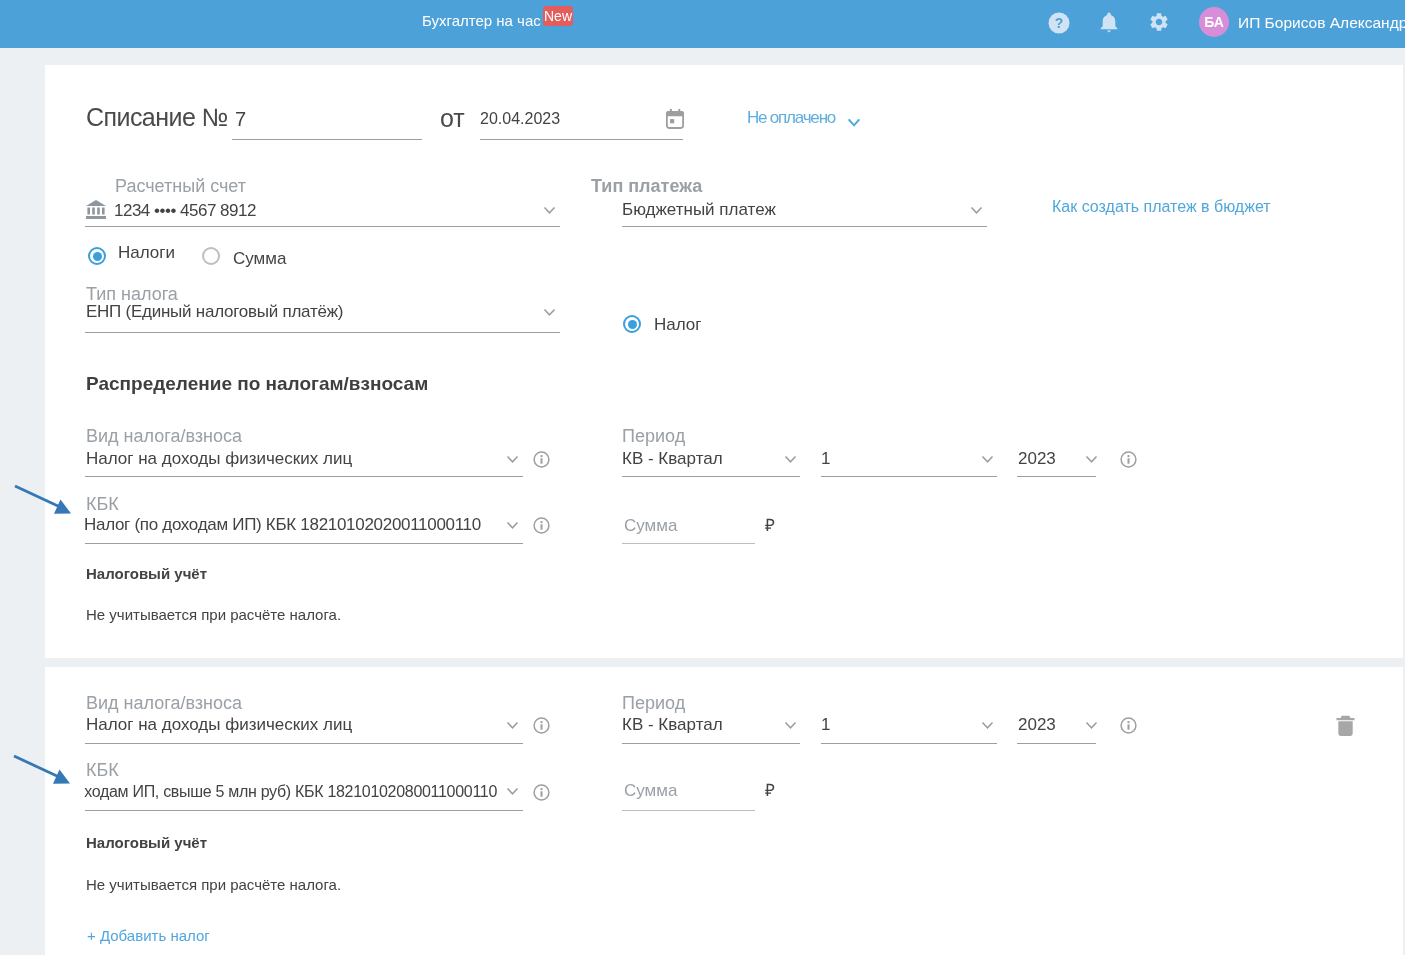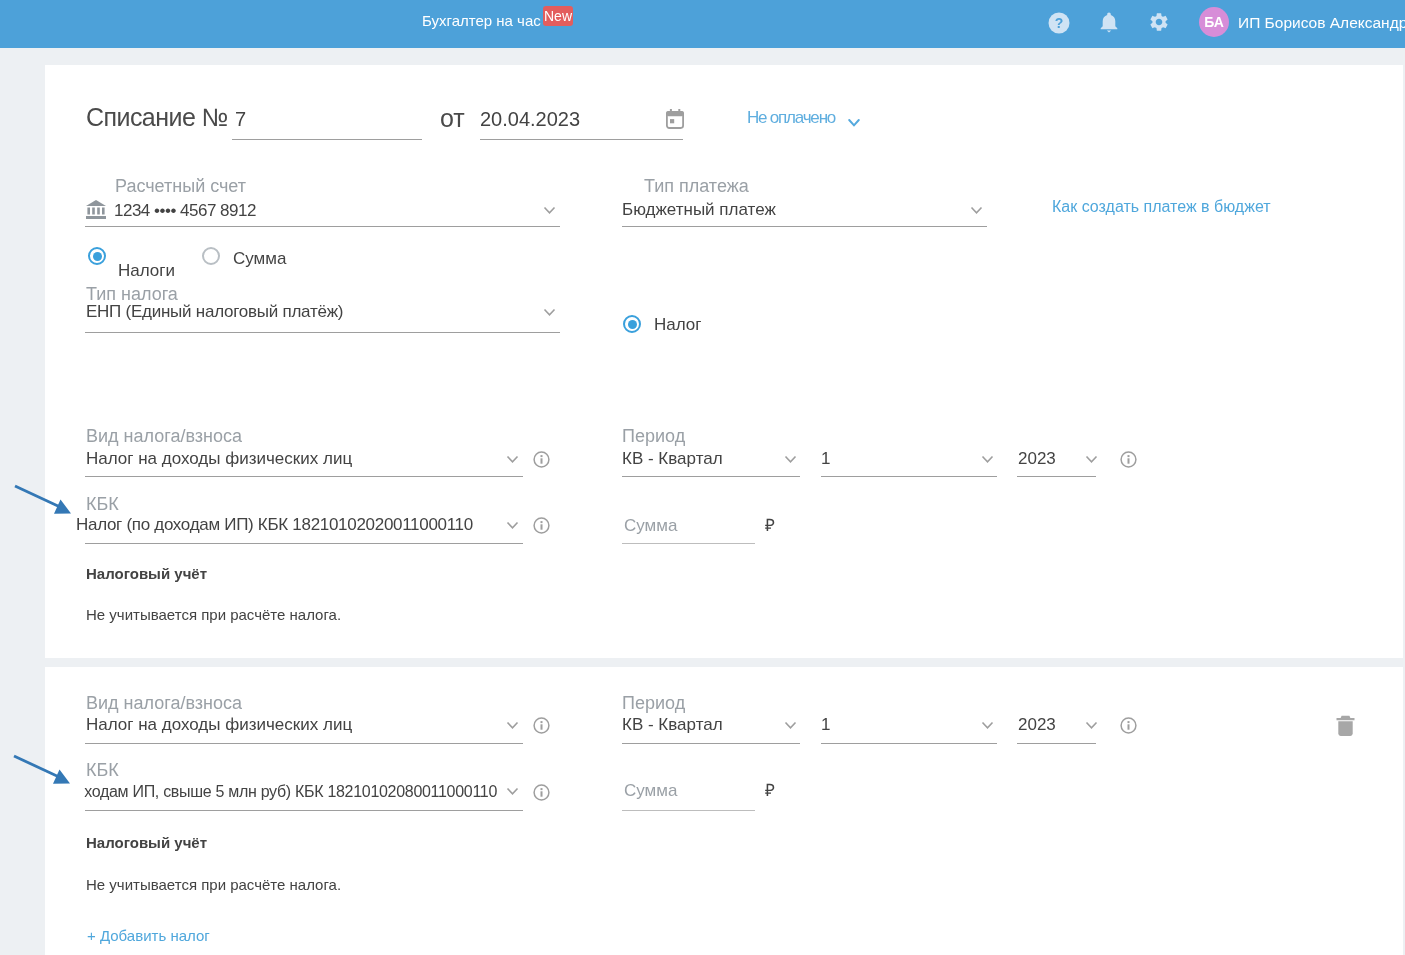--- a/index.html
+++ b/index.html
@@ -39,21 +39,21 @@
   <div class="abs" style="left:1199px;top:7px;width:30px;height:30px;border-radius:50%;background:#d78dd8;color:#fff;font-size:14px;font-weight:bold;line-height:30px;text-align:center;">БА</div>
   <div class="abs" style="left:1238px;top:15px;font-size:15.5px;line-height:15.5px;color:#ffffff;white-space:nowrap;">ИП Борисов Александр</div>
 
   <div class="card" style="top:65px;height:593px;"></div>
   <div class="card" style="top:667px;height:288px;"></div>
 
   <div class="abs" style="left:86px;top:105px;font-size:25px;line-height:25px;letter-spacing:-0.55px;color:#4a4a4a;">Списание №</div>
   <div class="abs" style="left:235px;top:109px;font-size:20px;line-height:20px;color:#434343;">7</div>
   <div class="ul" style="left:232px;top:139px;width:190px;"></div>
   <div class="abs" style="left:440px;top:106px;font-size:25px;line-height:25px;color:#4a4a4a;">от</div>
-  <div class="abs" style="left:480px;top:109px;font-size:20px;line-height:20px;color:#434343;">20.04.2023</div>
+  <div class="abs" style="left:480px;top:109px;font-size:16px;line-height:20px;color:#434343;">20.04.2023</div>
   <div class="ul" style="left:480px;top:139px;width:203px;"></div>
 
   <svg class="abs" style="left:665px;top:109px;" width="20" height="21" viewBox="0 0 20 21">
     <rect x="4.9" y="0" width="2" height="2.8" fill="#9e9e9e"></rect>
     <rect x="13.3" y="0" width="2" height="2.8" fill="#9e9e9e"></rect>
     <rect x="1.9" y="2.8" width="16.2" height="16.2" rx="2.4" fill="none" stroke="#9e9e9e" stroke-width="1.8"></rect>
     <rect x="1" y="1.9" width="18" height="5.3" rx="2.4" fill="#9e9e9e"></rect>
     <rect x="5" y="10.1" width="4.2" height="4.2" fill="#9e9e9e"></rect>
   </svg>
   <div class="abs" style="left:747px;top:108px;font-size:17px;line-height:19px;letter-spacing:-1.2px;color:#5faedf;">Не оплачено</div>
@@ -69,46 +69,47 @@
     <rect x="11.2" y="7.5" width="2.6" height="7" fill="#8f969c"></rect>
     <rect x="16" y="7.5" width="2.6" height="7" fill="#8f969c"></rect>
     <rect x="0" y="16" width="20" height="3" fill="#8f969c"></rect>
   </svg>
   <div class="val" style="left:114px;top:203px;letter-spacing:-0.5px;">1234 •••• 4567 8912</div>
   <svg class="abs" style="left:543px;top:206px;" width="13" height="9" viewBox="0 0 13 9">
       <path d="M1.5 1.5 L6.5 6.8 L11.5 1.5" fill="none" stroke="#9e9e9e" stroke-width="1.6"></path>
     </svg>
   <div class="ul" style="left:85px;top:226px;width:475px;"></div>
 
-  <div class="lbl" style="left:644px;top:180px;">Тип платежа</div>
+  <div class="lbl" style="left:591px;top:180px;font-weight:bold;">Тип платежа</div>
   <div class="val" style="left:622px;top:202px;">Бюджетный платеж</div>
   <svg class="abs" style="left:970px;top:206px;" width="13" height="9" viewBox="0 0 13 9">
       <path d="M1.5 1.5 L6.5 6.8 L11.5 1.5" fill="none" stroke="#9e9e9e" stroke-width="1.6"></path>
     </svg>
   <div class="ul" style="left:622px;top:226px;width:365px;"></div>
 
   <div class="abs link" style="left:1052px;top:199px;font-size:16px;line-height:16px;">Как создать платеж в бюджет</div>
 
   <div class="abs" style="left:88px;top:247px;width:18px;height:18px;border-radius:50%;border:2px solid #3aa0dc;box-sizing:border-box;"></div>
   <div class="abs" style="left:92.5px;top:251.5px;width:9px;height:9px;border-radius:50%;background:#3aa0dc;"></div>
-  <div class="val" style="left:118px;top:263px;text-align:center;">Налоги</div>
+  <div class="val" style="left:118px;top:245px;text-align:center;">Налоги</div>
   <div class="abs" style="left:202px;top:247px;width:18px;height:18px;border-radius:50%;border:2px solid #b9bfc4;box-sizing:border-box;"></div>
   <div class="val" style="left:233px;top:251px;">Сумма</div>
 
   <div class="lbl" style="left:86px;top:288px;">Тип налога</div>
   <div class="val" style="left:86px;top:304px;letter-spacing:-0.25px;">ЕНП (Единый налоговый платёж)</div>
   <svg class="abs" style="left:543px;top:308px;" width="13" height="9" viewBox="0 0 13 9">
       <path d="M1.5 1.5 L6.5 6.8 L11.5 1.5" fill="none" stroke="#9e9e9e" stroke-width="1.6"></path>
     </svg>
   <div class="ul" style="left:85px;top:332px;width:475px;"></div>
 
   <div class="abs" style="left:623px;top:315px;width:18px;height:18px;border-radius:50%;border:2px solid #3aa0dc;box-sizing:border-box;"></div>
   <div class="abs" style="left:627.5px;top:319.5px;width:9px;height:9px;border-radius:50%;background:#3aa0dc;"></div>
   <div class="val" style="left:654px;top:317px;">Налог</div>
 
+  <div class="abs" style="left:86px;top:374px;font-size:19px;line-height:19px;font-weight:bold;color:#3f3f3f;">Распределение по налогам/взносам</div>
 
   <div class="lbl" style="left:86px;top:430px;">Вид налога/взноса</div>
   <div class="val" style="left:86px;top:451px;">Налог на доходы физических лиц</div>
   <svg class="abs" style="left:506px;top:455px;" width="13" height="9" viewBox="0 0 13 9">
       <path d="M1.5 1.5 L6.5 6.8 L11.5 1.5" fill="none" stroke="#9e9e9e" stroke-width="1.6"></path>
     </svg>
   <svg class="abs" style="left:533px;top:451px;" width="17" height="17" viewBox="0 0 17 17">
       <circle cx="8.5" cy="8.5" r="7.4" fill="none" stroke="#9e9e9e" stroke-width="1.5"></circle>
       <rect x="7.5" y="7.3" width="2" height="5.4" fill="#9e9e9e"></rect>
       <rect x="7.5" y="4.1" width="2" height="2" fill="#9e9e9e"></rect>
@@ -131,21 +132,21 @@
       <path d="M1.5 1.5 L6.5 6.8 L11.5 1.5" fill="none" stroke="#9e9e9e" stroke-width="1.6"></path>
     </svg>
   <div class="ul" style="left:1017px;top:476px;width:79px;"></div>
   <svg class="abs" style="left:1120px;top:451px;" width="17" height="17" viewBox="0 0 17 17">
       <circle cx="8.5" cy="8.5" r="7.4" fill="none" stroke="#9e9e9e" stroke-width="1.5"></circle>
       <rect x="7.5" y="7.3" width="2" height="5.4" fill="#9e9e9e"></rect>
       <rect x="7.5" y="4.1" width="2" height="2" fill="#9e9e9e"></rect>
     </svg>
 
   <div class="lbl" style="left:86px;top:498px;">КБК</div>
-  <div class="val" style="left:76px;top:517px;letter-spacing:-0.3px;text-align:center;">Налог (по доходам ИП) КБК 18210102020011000110</div>
+  <div class="val" style="left:84px;top:517px;letter-spacing:-0.3px;text-align:center;">Налог (по доходам ИП) КБК 18210102020011000110</div>
   <svg class="abs" style="left:506px;top:521px;" width="13" height="9" viewBox="0 0 13 9">
       <path d="M1.5 1.5 L6.5 6.8 L11.5 1.5" fill="none" stroke="#9e9e9e" stroke-width="1.6"></path>
     </svg>
   <svg class="abs" style="left:533px;top:517px;" width="17" height="17" viewBox="0 0 17 17">
       <circle cx="8.5" cy="8.5" r="7.4" fill="none" stroke="#9e9e9e" stroke-width="1.5"></circle>
       <rect x="7.5" y="7.3" width="2" height="5.4" fill="#9e9e9e"></rect>
       <rect x="7.5" y="4.1" width="2" height="2" fill="#9e9e9e"></rect>
     </svg>
   <div class="ul" style="left:85px;top:543px;width:438px;"></div>
 

